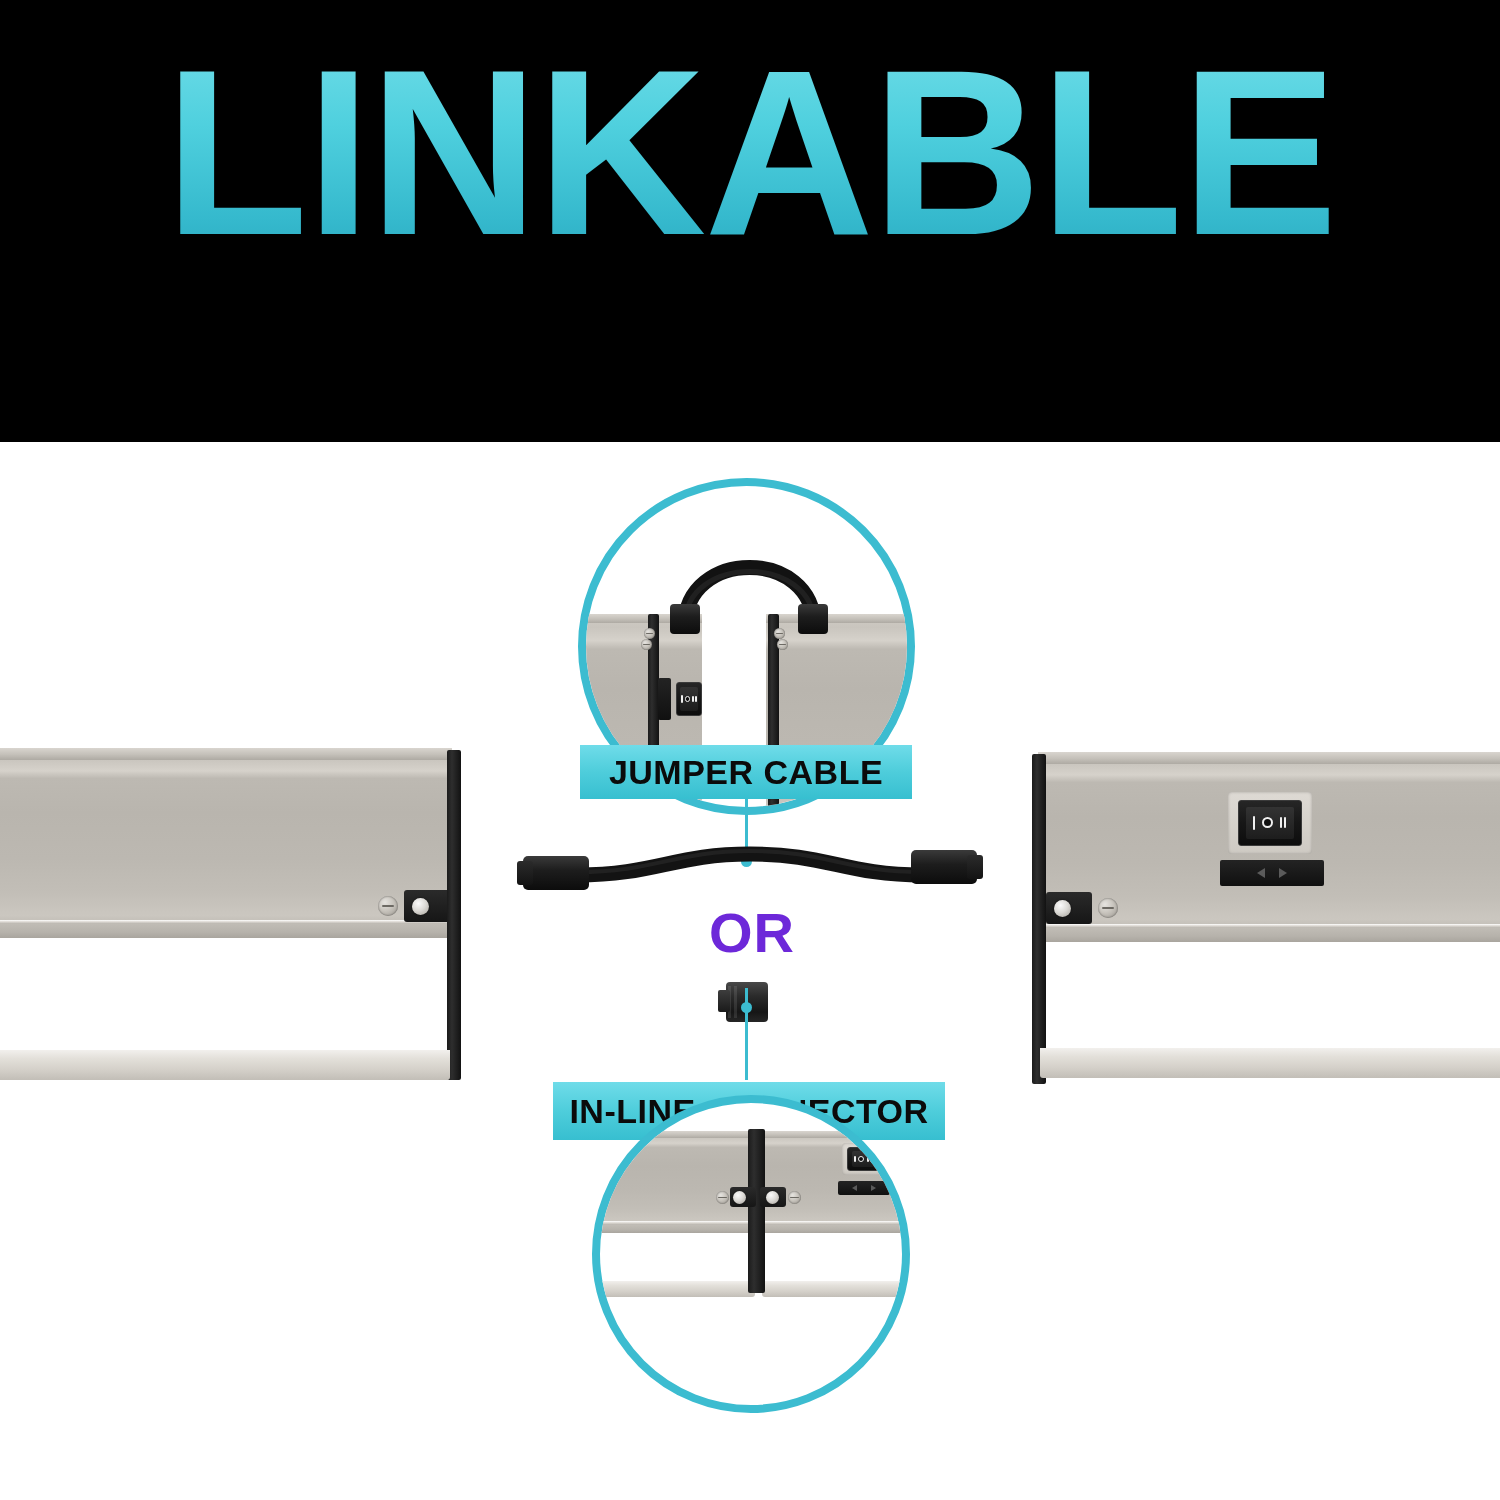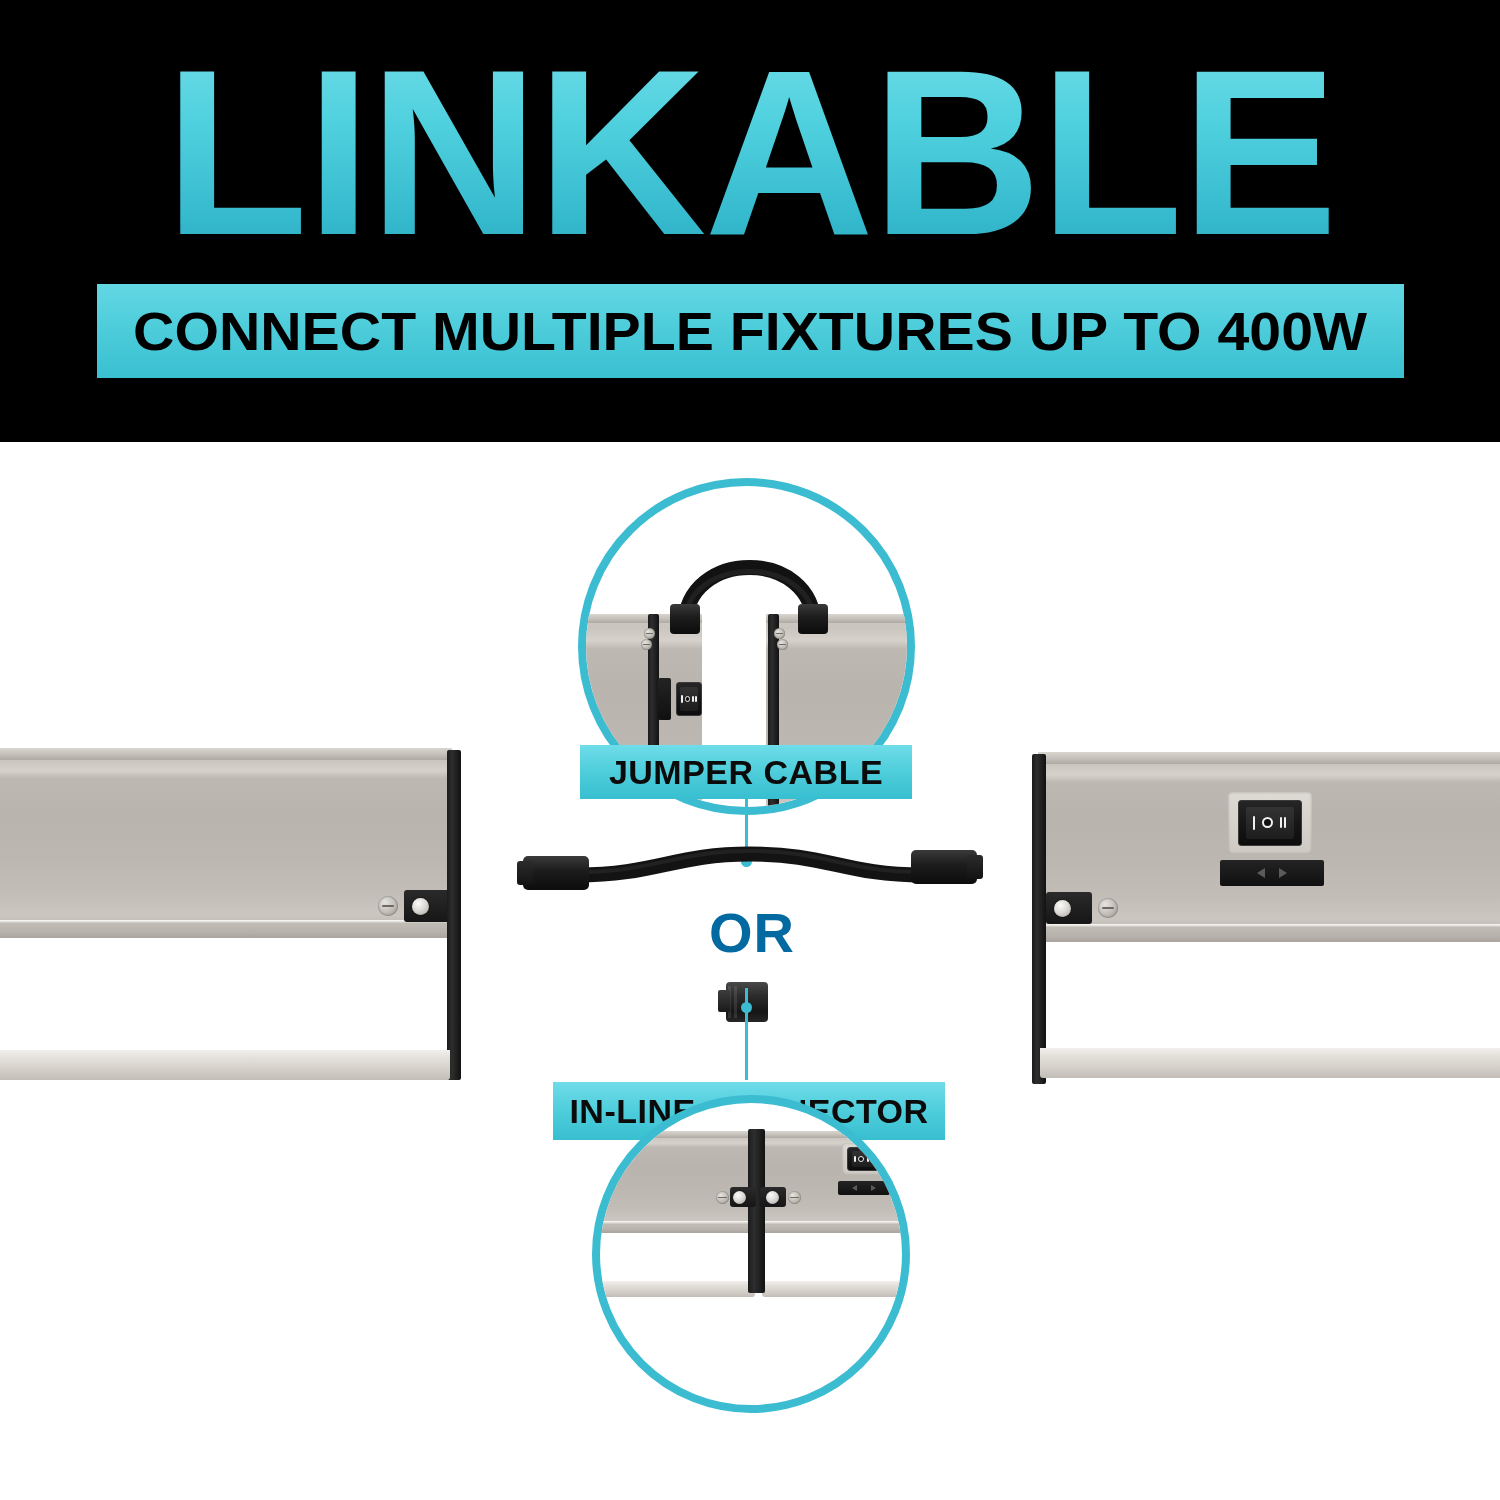--- a/index.html
+++ b/index.html
@@ -157,21 +157,21 @@
   }
   .leader-line { position:absolute; width:3px; background:#3cbcd0; }
   .leader-dot  { position:absolute; width:11px; height:11px; border-radius:50%; background:#3cbcd0; }
 
   
   .or-text {
     position:absolute;
     font-family:"Liberation Sans", sans-serif;
     font-weight:bold;
     font-size:56px;
-    color:#0369a1;
+    color:#6d28d9;
     letter-spacing:1px;
   }
 
   
   .cable-wrap { position:absolute; }
   .plug {
     position:absolute;
     background:linear-gradient(180deg,#3a3a3a 0%,#1d1d1d 42%,#0c0c0c 100%);
     border-radius:5px;
   }
@@ -195,23 +195,20 @@
     background:linear-gradient(180deg,#3d3d3d 0%,#1a1a1a 100%);
     border-radius:2px;
   }
 </style>
 </head>
 <body>
 
 <div class="header">
   <div class="hero-title">LINKABLE</div>
 
-  <div class="subtitle-bar">
-    <span class="subtitle-text">CONNECT MULTIPLE FIXTURES UP TO 400W</span>
-  </div>
 </div>
 
 <div class="fixture" style="left:-10px; top:748px; width:480px; height:340px;">
 
   <div class="fixture-body" style="left:0; top:0; width:462px; height:190px;"></div>
   <div class="fixture-top-rail" style="left:0; top:0; width:462px;"></div>
   <div class="fixture-seam" style="left:0; top:172px; width:462px;"></div>
 
   <div class="screw" style="left:388px; top:148px; width:20px; height:20px;"></div>
   <div class="connector-port" style="left:414px; top:142px; width:46px; height:32px;"></div>

